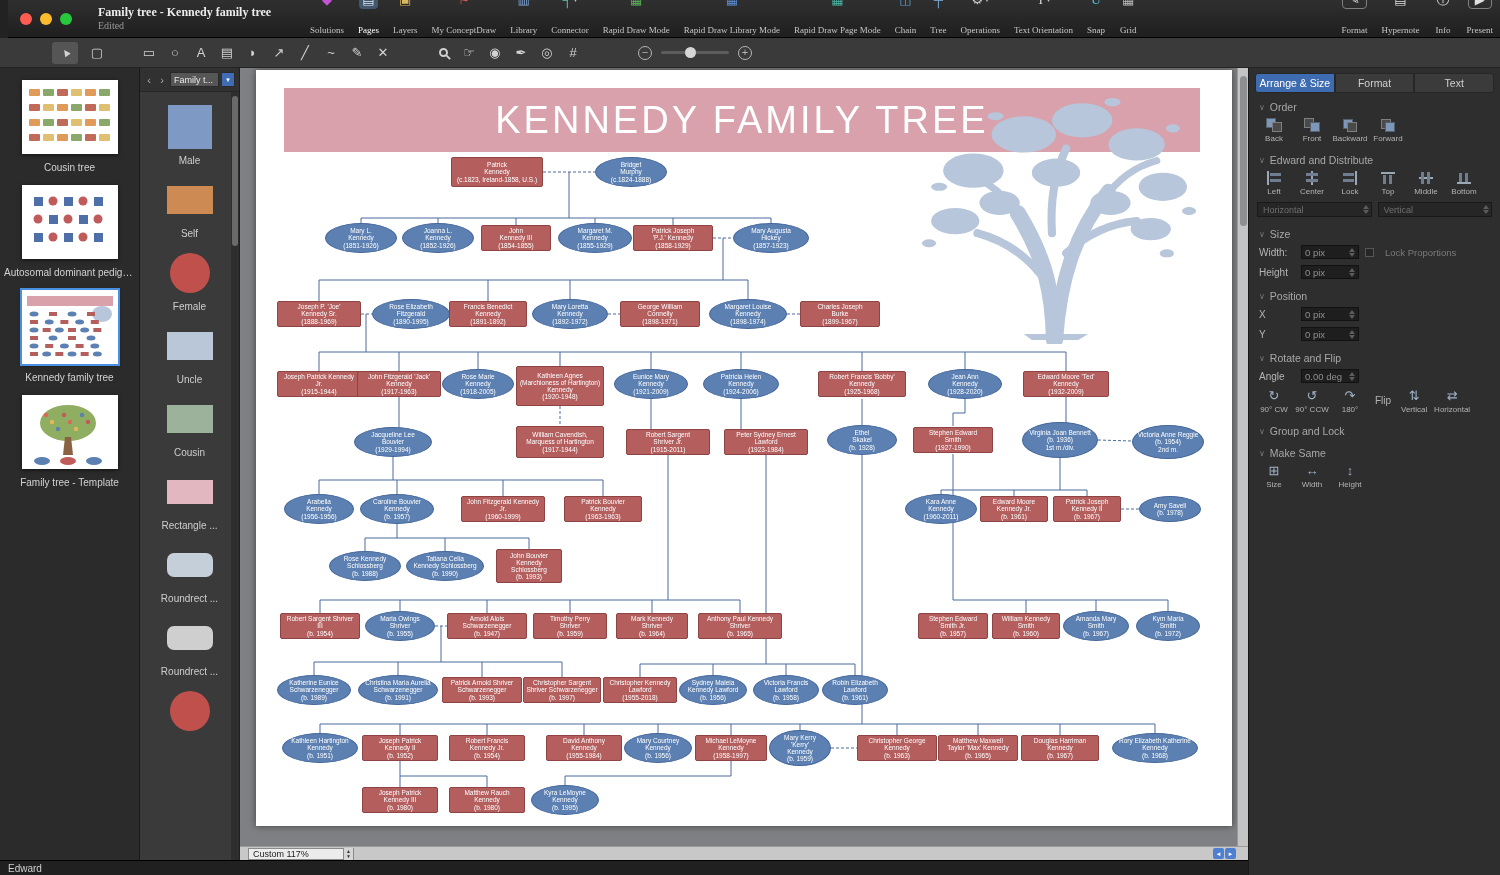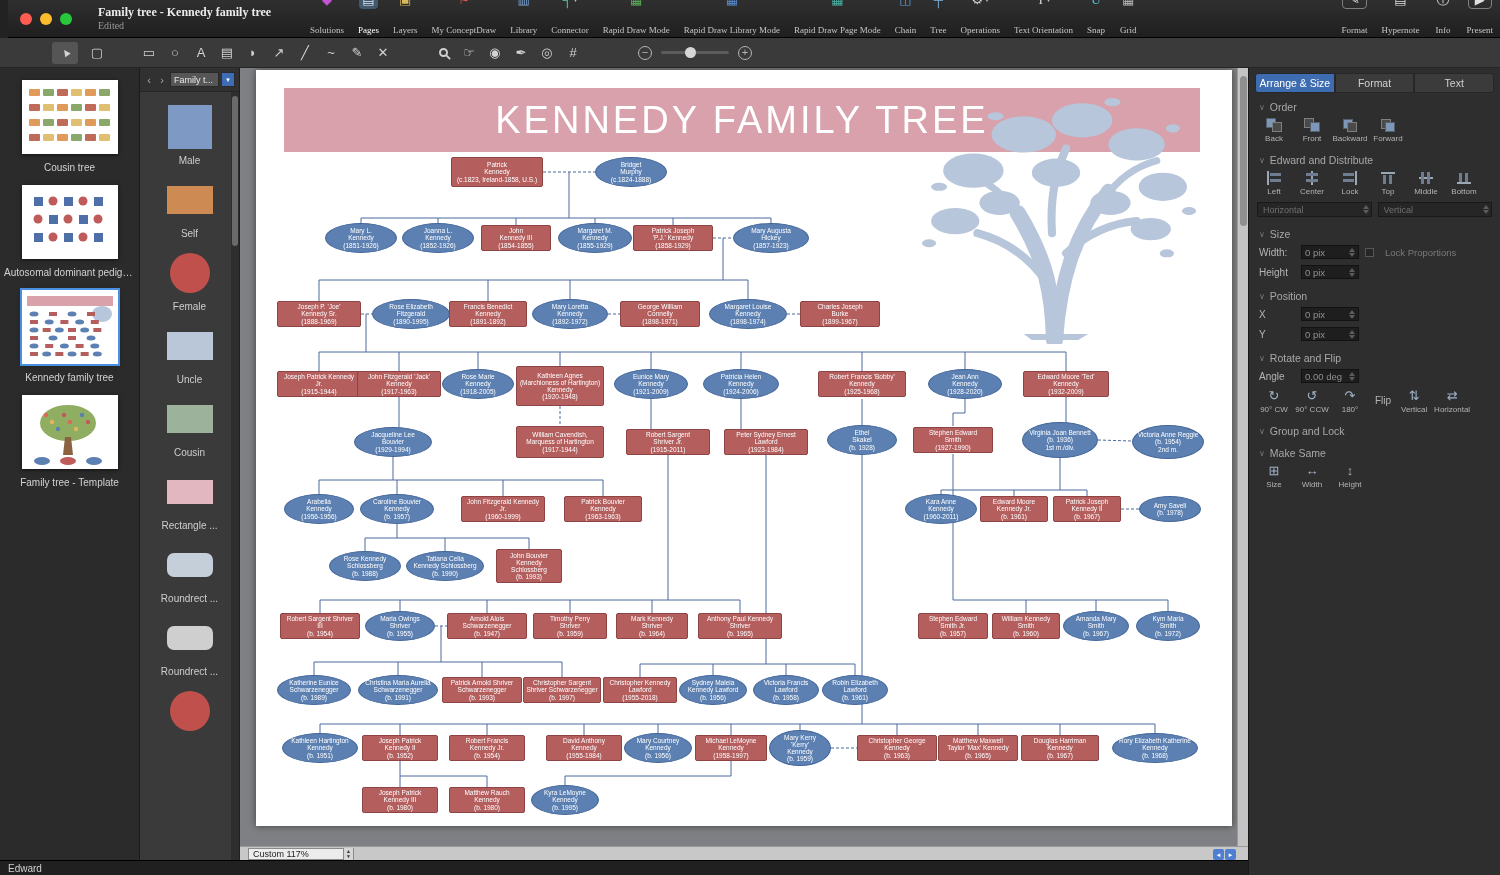--- a/index.html
+++ b/index.html
@@ -60,21 +60,21 @@
   .canvas{position:absolute;left:240px;top:68px;width:1008px;height:792px;background:#7e8083;overflow:hidden;}
   .page{position:absolute;left:16px;top:2px;width:976px;height:756px;background:#fff;box-shadow:0 0 7px rgba(0,0,0,.5);}
   .banner{position:absolute;left:28px;top:18px;width:916px;height:64px;background:#d8a1ab;display:flex;align-items:center;justify-content:center;}
   .banner .txt{font-size:38px;color:#fff;letter-spacing:3px;font-weight:400;white-space:nowrap;}
   .treeart{position:absolute;left:642px;top:12px;width:312px;height:262px;}
   #edges{position:absolute;left:0;top:0;width:976px;height:756px;}
   #nodes{position:absolute;left:0;top:0;width:976px;height:756px;}
   .node{position:absolute;display:flex;flex-direction:column;align-items:center;justify-content:center;color:#fff;font-size:6.5px;line-height:1.1;text-align:center;white-space:nowrap;}
   .nr{background:#b45e5e;border:1px solid #8e4444;border-radius:2px;}
   .ne{background:#5c80b2;border:1px solid #44669a;border-radius:50%;}
-  .canvbottom{position:absolute;left:0;bottom:0;width:1008px;height:14px;background:#c8c8c8;border-top:1px solid #9a9a9a;display:flex;align-items:flex-end;}
+  .canvbottom{position:absolute;left:0;bottom:0;width:1008px;height:14px;background:#c8c8c8;border-top:1px solid #9a9a9a;display:flex;align-items:center;}
   .zoombox{margin-left:8px;width:106px;height:12px;background:#ececec;border:1px solid #8a8a8a;display:flex;align-items:center;}
   .zoombox .zt{flex:1;font-size:9px;color:#222;padding-left:4px;white-space:nowrap;}
   .zoombox .stp2{width:10px;height:12px;background:#d6d6d6;border-left:1px solid #8a8a8a;display:flex;flex-direction:column;align-items:center;justify-content:center;font-size:5px;color:#333;line-height:1;}
   .hsarrows{margin-left:auto;margin-right:12px;display:flex;gap:1px;}
   .hsbtn{width:11px;height:11px;background:#4f7fd0;color:#fff;font-size:7px;display:flex;align-items:center;justify-content:center;border-radius:2px;}
   .vscroll{position:absolute;right:0;top:0;width:11px;height:778px;background:#c4c4c4;border-left:1px solid #9a9a9a;}
   .vscroll .th{position:absolute;left:2px;top:8px;width:7px;height:150px;background:#8f8f8f;border-radius:4px;}
 
   
   .inspector{position:absolute;left:1248px;top:68px;width:252px;height:807px;background:#2e2e2e;border-left:1px solid #191919;color:#b5b5b5;}

